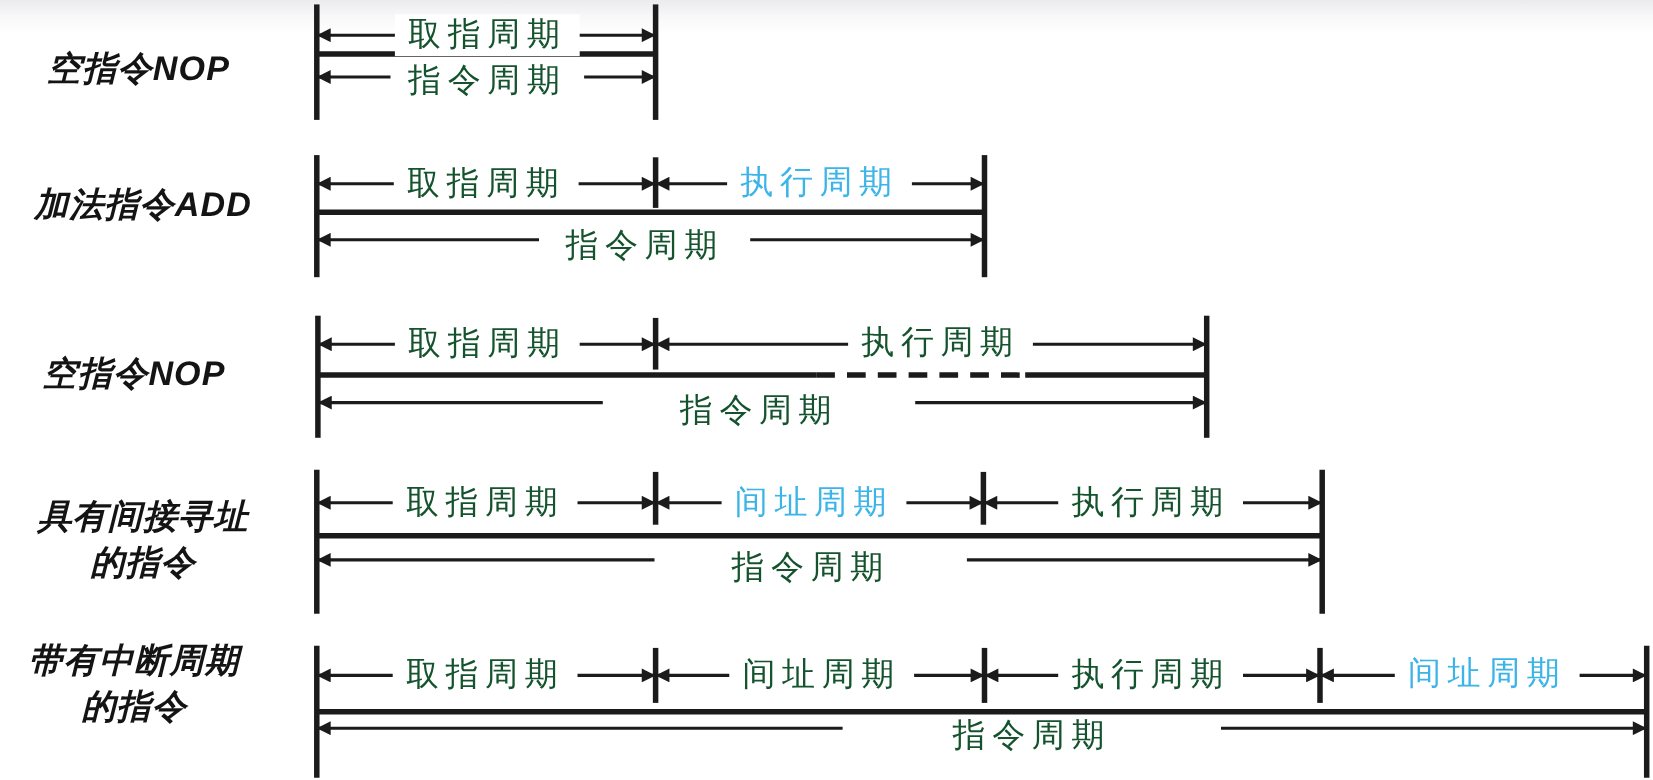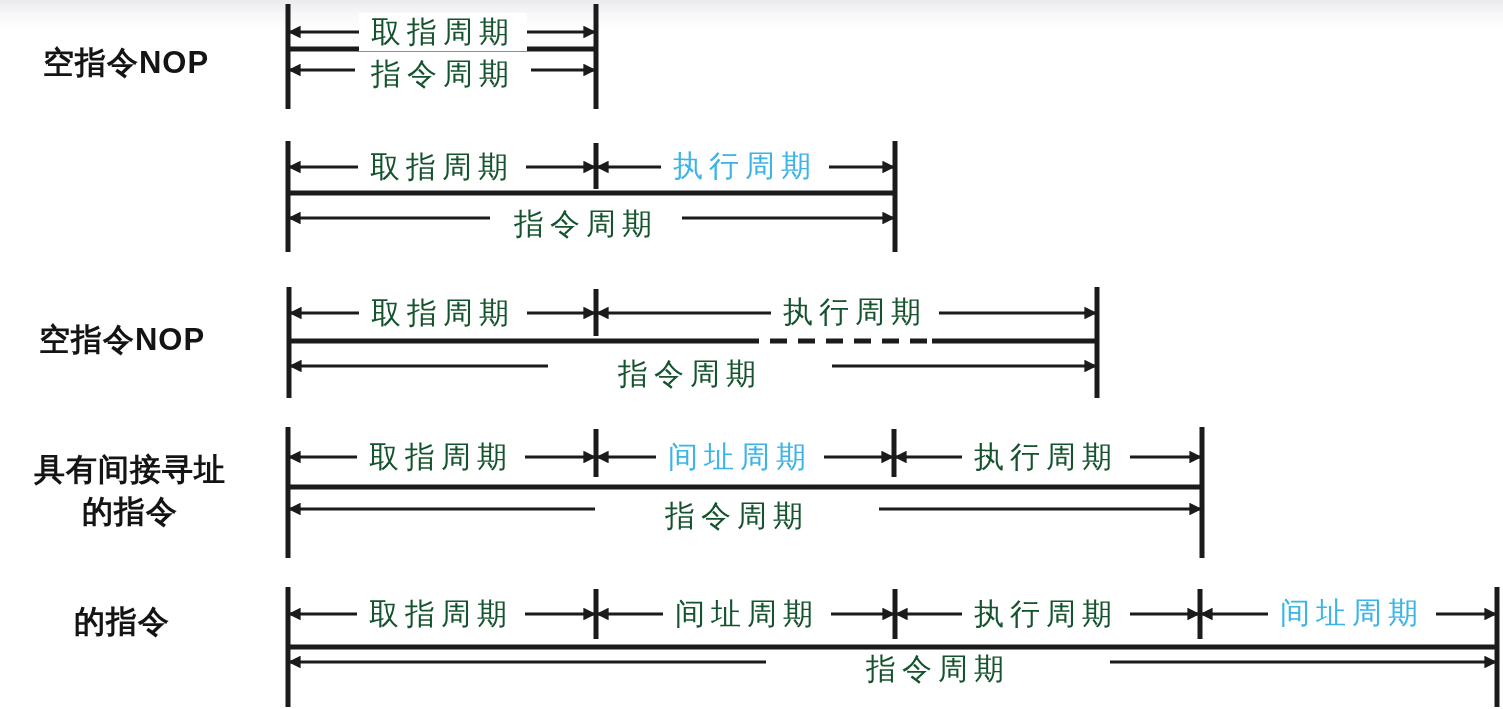--- a/index.html
+++ b/index.html
@@ -35,21 +35,21 @@
     position:absolute;
     transform:translate(-50%,-50%);
     font-weight:700;
     font-size:31px;
     color:#141414;
     text-align:center;
     white-space:nowrap;
     line-height:42px;
     letter-spacing:1px;
   }
-  .row-label span{display:block;}
+  .row-label span{display:block;font-style:italic;}
 </style>
 </head>
 <body>
 
 <div class="canvas">
 
   <svg class="lines" width="1503" height="709" viewBox="0 0 1503 709" aria-hidden="true">
     <defs>
       <marker id="aL" viewBox="0 0 10 10" refX="0" refY="5" markerWidth="6.5" markerHeight="4.5" orient="auto">
         <path d="M10,0 L0,5 L10,10 z" fill="#1b1b1b"></path>
@@ -102,28 +102,32 @@
     <line class="d" x1="288" y1="614" x2="596" y2="614" marker-start="url(#aL)" marker-end="url(#aR)"></line>
     <line class="d" x1="596" y1="614" x2="895" y2="614" marker-start="url(#aL)" marker-end="url(#aR)"></line>
     <line class="d" x1="895" y1="614" x2="1200" y2="614" marker-start="url(#aL)" marker-end="url(#aR)"></line>
     <line class="d" x1="1200" y1="614" x2="1497" y2="614" marker-start="url(#aL)" marker-end="url(#aR)"></line>
     <line class="d" x1="288" y1="662" x2="1497" y2="662" marker-start="url(#aL)" marker-end="url(#aR)"></line>
   </svg>
 
   <div class="row-label" style="left:126px;top:63px">
     <span>空指令NOP</span>
   </div>
+  <div class="row-label" style="left:130px;top:186px">
+    <span>加法指令ADD</span>
+  </div>
   <div class="row-label" style="left:122px;top:340px">
     <span>空指令NOP</span>
   </div>
   <div class="row-label" style="left:130px;top:491px">
     <span>具有间接寻址</span>
     <span>的指令</span>
   </div>
   <div class="row-label" style="left:122px;top:622px">
+    <span>带有中断周期</span>
     <span>的指令</span>
   </div>
 
   <div class="seg" style="left:443px;top:32px">取指周期</div>
   <div class="seg" style="left:443px;top:74px;padding:0 16px">指令周期</div>
 
   <div class="seg" style="left:442px;top:167px">取指周期</div>
   <div class="seg hl" style="left:745px;top:166px">执行周期</div>
   <div class="seg" style="left:586px;top:224px;padding:0 24px">指令周期</div>
 

